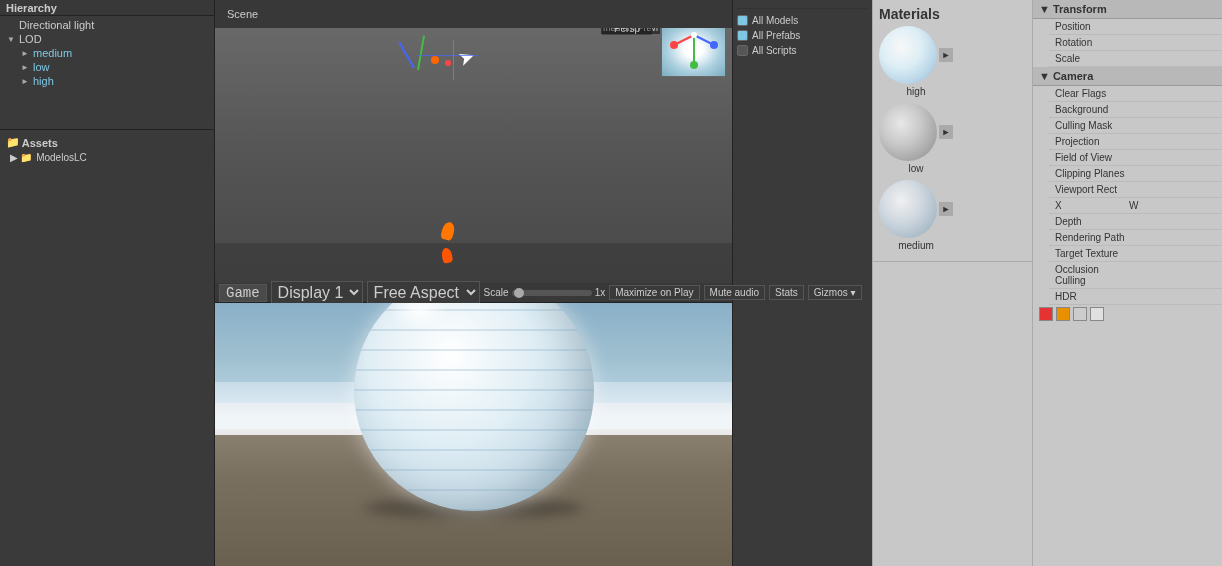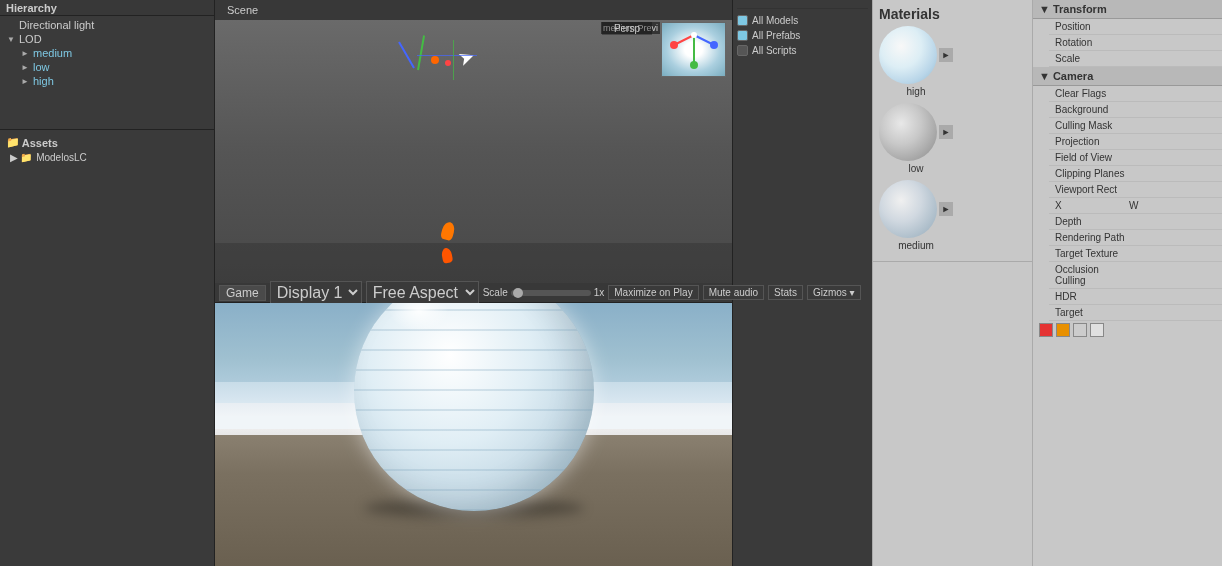--- a/index.html
+++ b/index.html
@@ -11,21 +11,21 @@
       font-size: 11px;
       background: #3c3c3c;
       display: flex;
     }
 
     .scene-toolbar {
       position: absolute;
       top: 0;
       left: 0;
       right: 0;
-      height: 20px;
+      height: 28px;
       background: #383838;
       display: flex;
       align-items: center;
       padding: 0 4px;
       gap: 4px;
       z-index: 10;
     }
 
     .scene-tab {
       color: #ccc;
@@ -75,24 +75,25 @@
       background: #383838;
       display: flex;
       align-items: center;
       padding: 0 4px;
       gap: 4px;
       border-bottom: 1px solid #222;
     }
 
     .game-tab {
       color: #ccc;
-      font-size: 12px;
+      font-size: 14px;
       padding: 0 6px;
       background: #4a4a4a;
       border: 1px solid #555;
+      font-family: Liberation Mono, monospace;
     }
 
     .game-controls {
       display: flex;
       align-items: center;
       flex: 1;
       gap: 4px;
     }
 
     .game-btn {
@@ -693,23 +694,20 @@
       <div class="props-row">
         <span class="props-label">Target Texture</span>
       </div>
       <div class="props-row">
         <span class="props-label">Occlusion Culling</span>
       </div>
       <div class="props-row">
         <span class="props-label">HDR</span>
       </div>
 
-      <div class="props-row">
-        <span class="props-label">Target</span>
-      </div>
       <div class="target-row">
         <div class="color-swatch" style="background:#e53333;"></div>
         <div class="color-swatch" style="background:#e89000;"></div>
         <div class="color-swatch" style="background:#cccccc;"></div>
         <div class="color-swatch" style="background:#e0e0e0;"></div>
       </div>
     </div>
 
   </div>
 </div>

